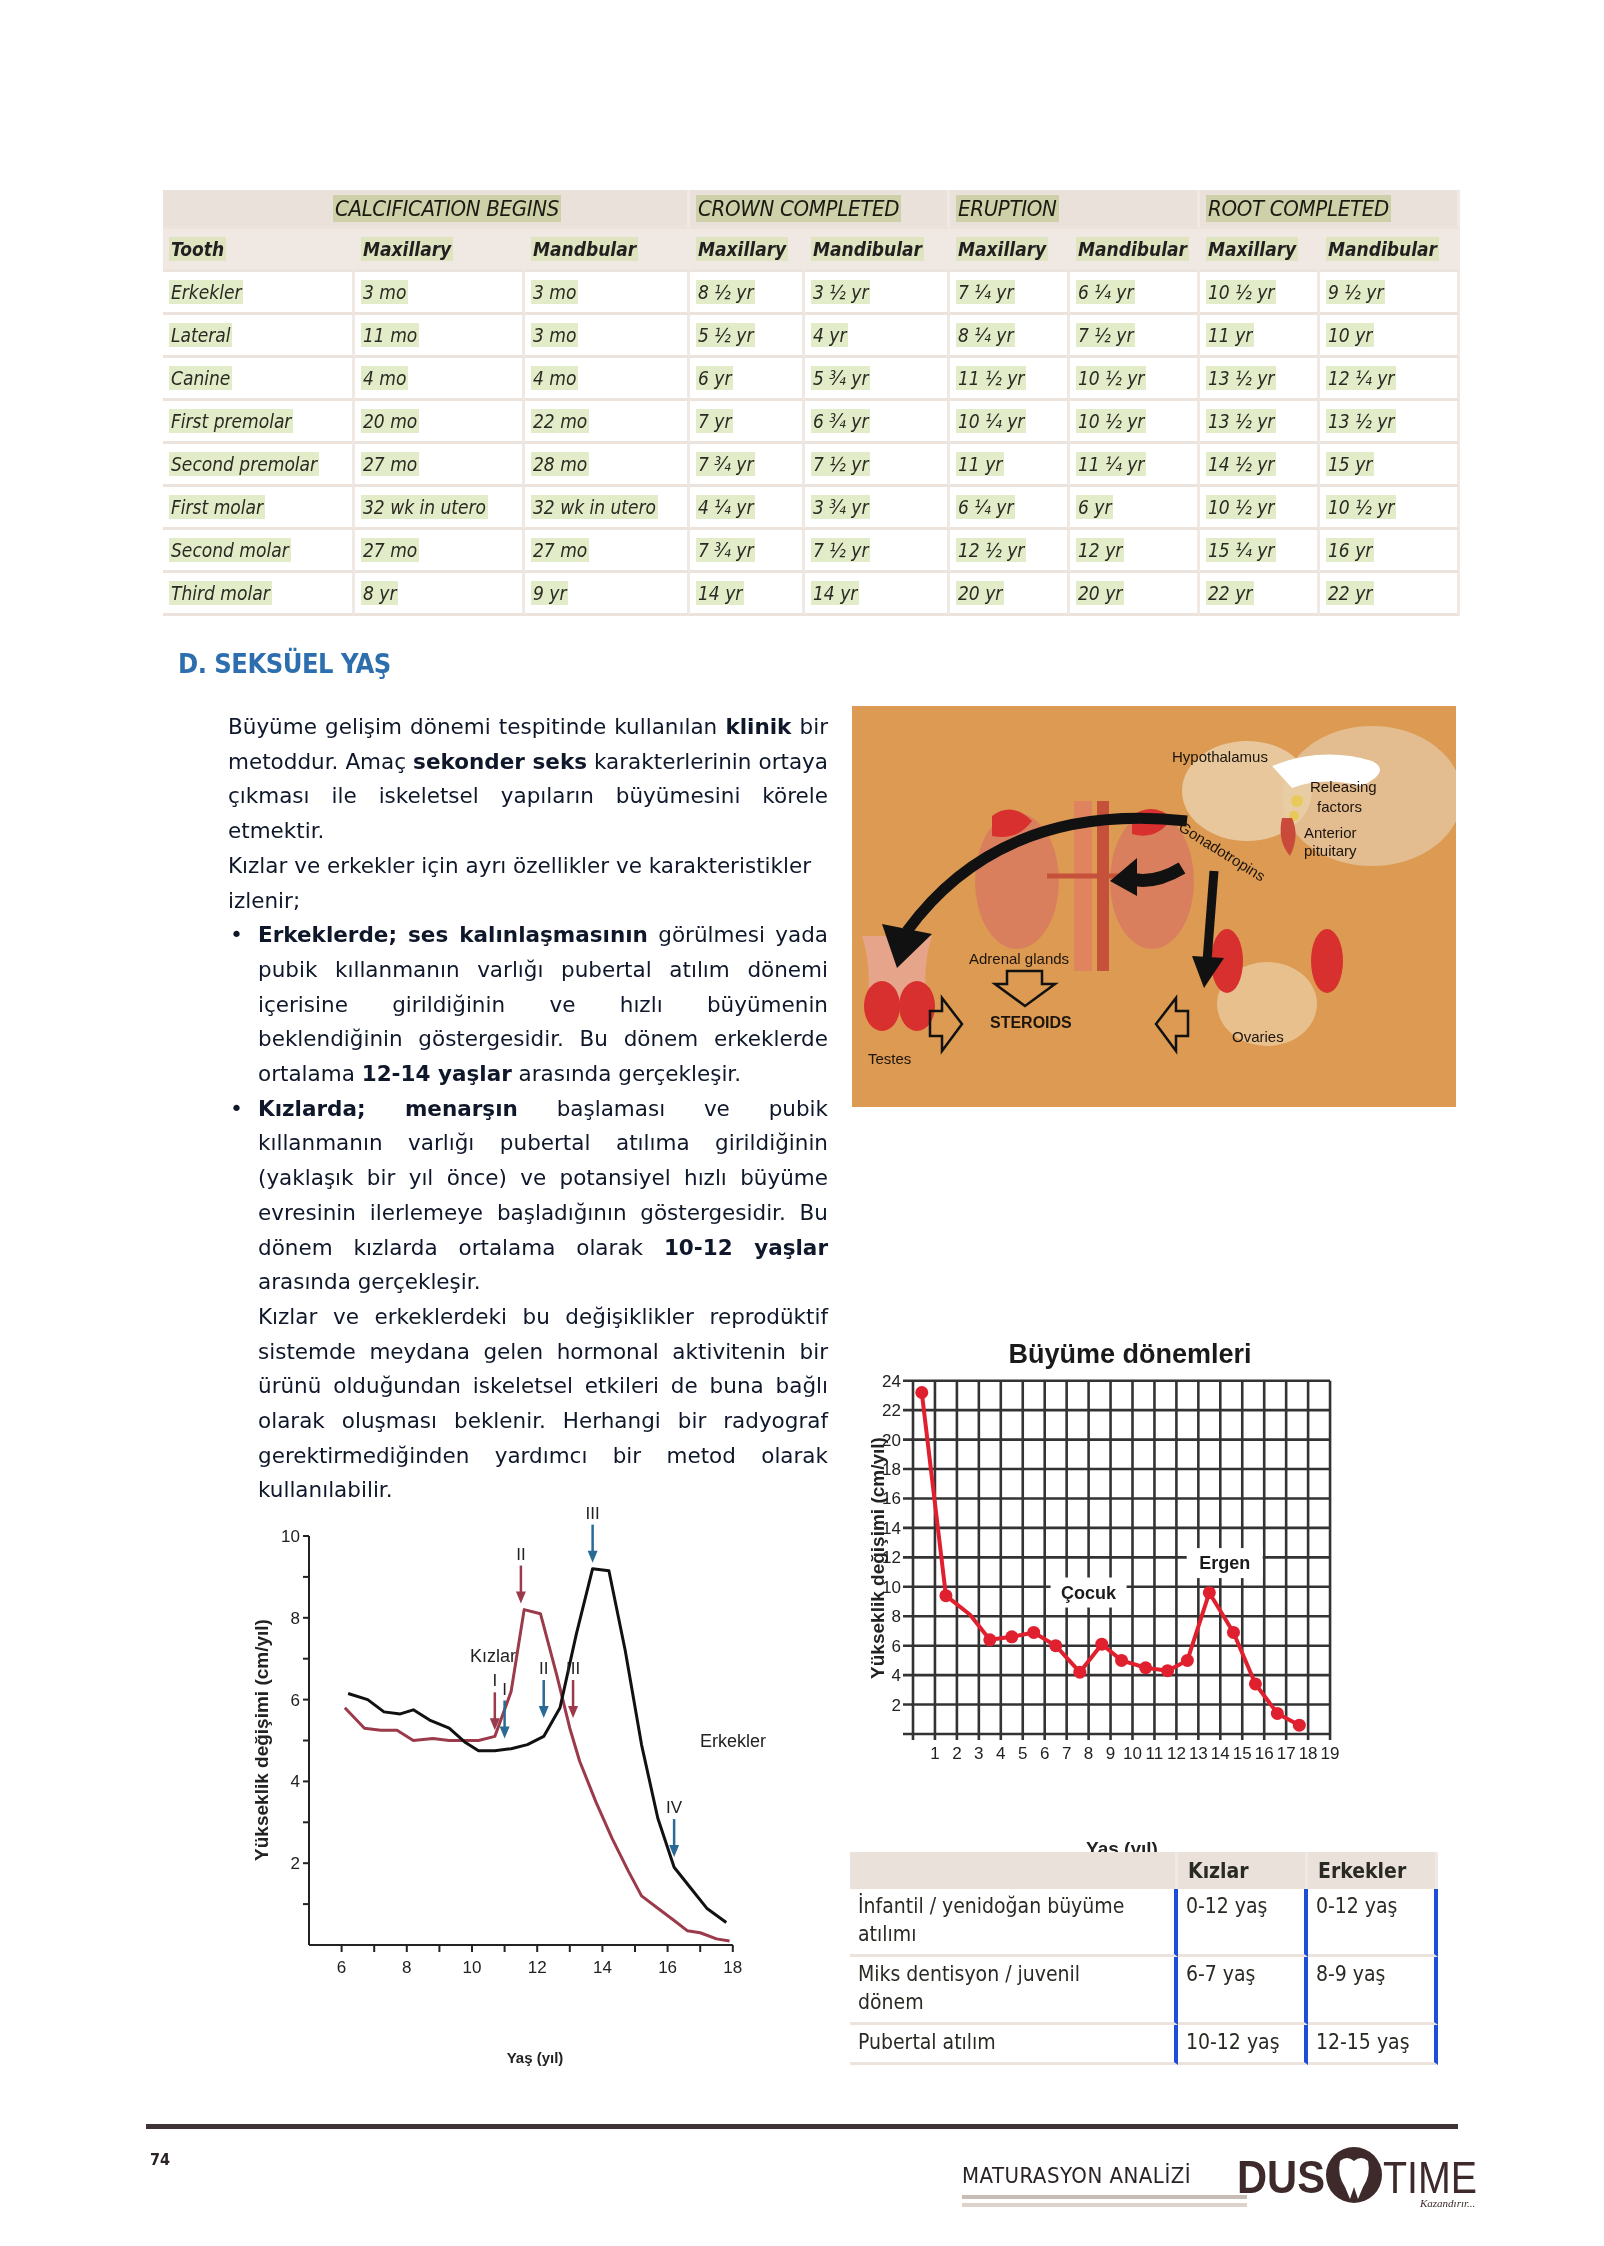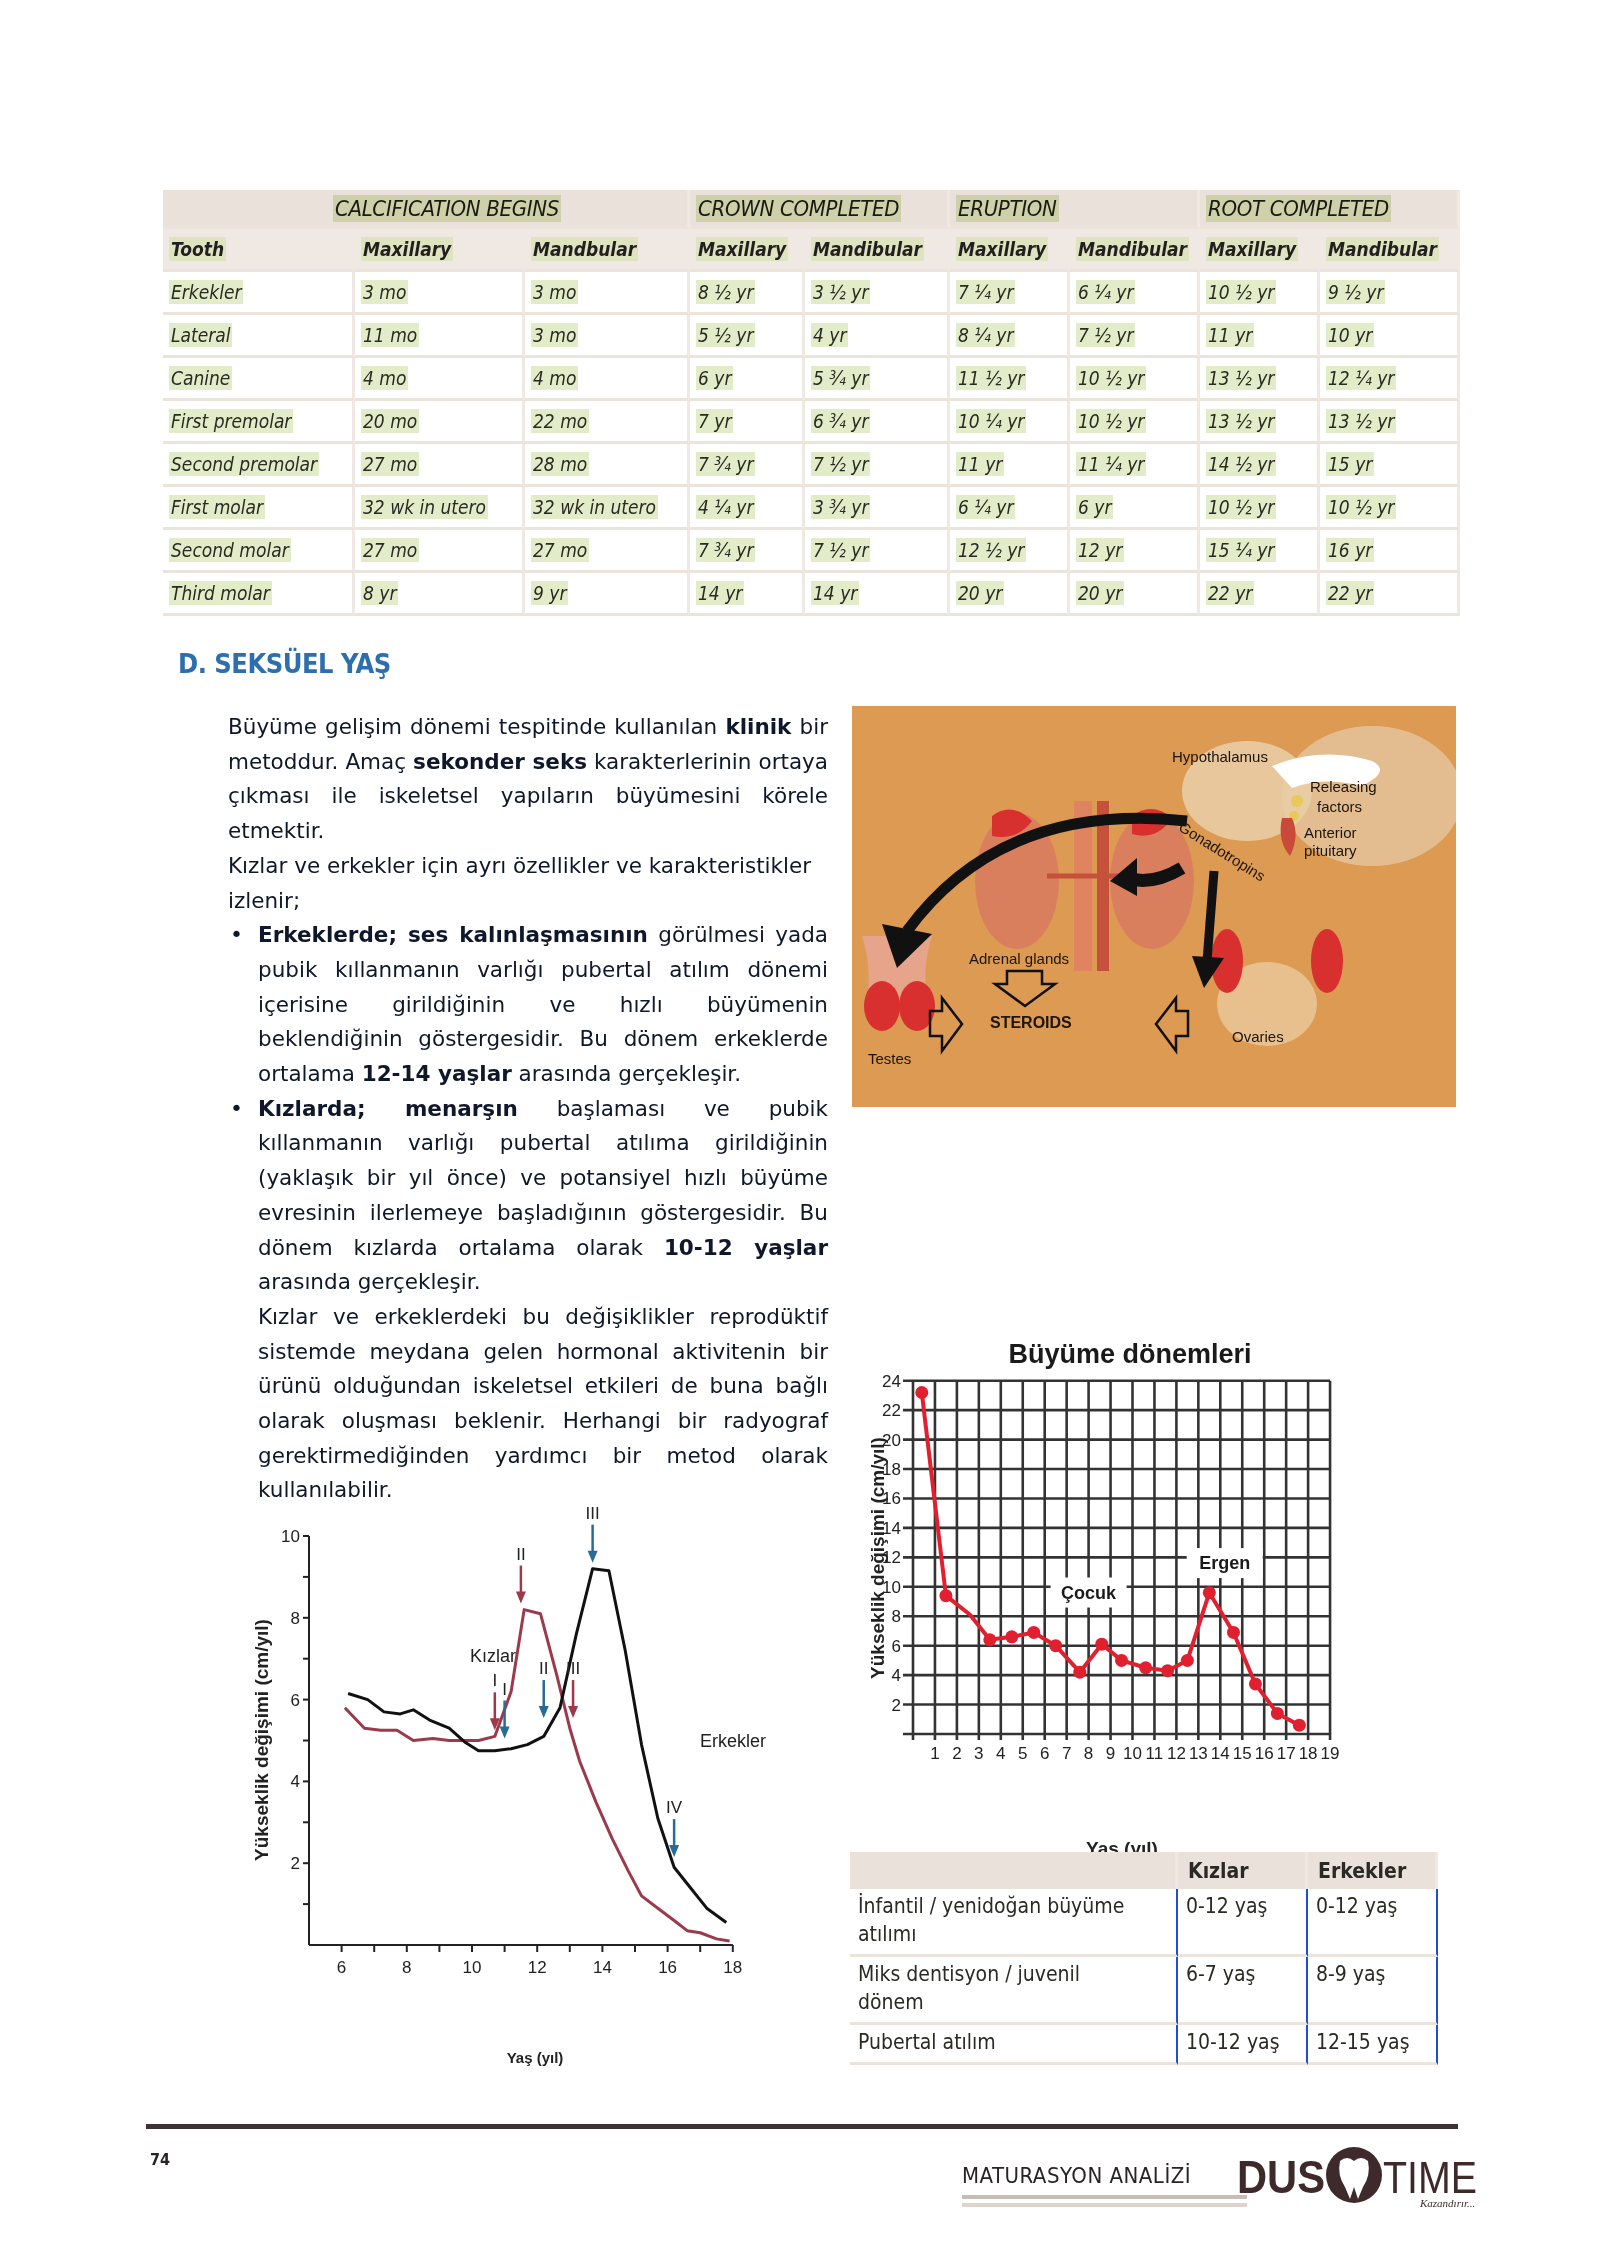--- a/index.html
+++ b/index.html
@@ -24,21 +24,21 @@
   #body-text li::before{content:"•";position:absolute;left:2px;top:0;font-size:22px;}
   #body-text b{font-weight:bold;}
   
   #hormone-diagram{left:852px;top:706px;width:604px;height:401px;background:#dc9a52;overflow:hidden;}
   #hormone-diagram .lbl{position:absolute;font-family:"Liberation Sans",sans-serif;font-size:15px;color:#1d140c;}
   
   #pubertal-chart,#growth-chart{position:absolute;left:0;top:0;overflow:visible;}
   
   #periods-table{position:absolute;left:850px;top:1852px;width:588px;border-collapse:separate;border-spacing:0;font-family:"DejaVu Sans Condensed","DejaVu Sans",sans-serif;font-size:21px;color:#2a2a24;}
   #periods-table th{background:#eae1da;height:37px;text-align:left;font-weight:bold;padding:0 10px;border-right:3px solid #efe8e3;}
-  #periods-table td{vertical-align:top;padding:3px 8px 6px;border-bottom:3px solid #ece3dd;border-right:2px solid #1d4ed8;line-height:28px;}
+  #periods-table td{vertical-align:top;padding:3px 8px 6px;border-bottom:3px solid #ece3dd;border-right:4px solid #1d4ed8;line-height:28px;}
   
   #footer-rule{left:146px;top:2124px;width:1312px;height:5px;background:#3e3334;}
   #page-number{left:150px;top:2150px;font-size:16px;font-weight:bold;color:#2a2224;font-family:"DejaVu Sans Condensed","DejaVu Sans",sans-serif;}
   #footer-title{left:962px;top:2163px;font-size:22px;color:#2a2224;letter-spacing:0.5px;font-family:"DejaVu Sans Condensed","DejaVu Sans",sans-serif;}
   .footer-bar{position:absolute;left:962px;width:285px;height:4px;background:#c8bdb4;}
   #brand-logo{left:1237px;top:2143px;width:245px;height:72px;}
 </style>
 </head>
 <body>
 

